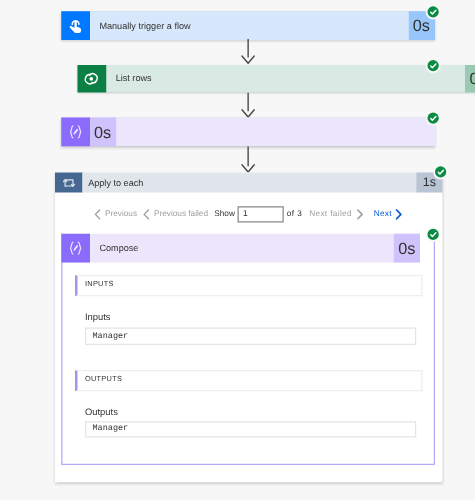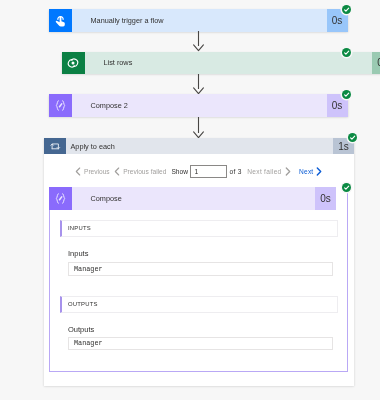--- a/index.html
+++ b/index.html
@@ -5,22 +5,22 @@
   html,body{margin:0;padding:0;}
   body{width:380px;height:400px;background:#f7f7f7;font-family:"Liberation Sans",sans-serif;overflow:hidden;
        -webkit-font-smoothing:antialiased;}
   .canvas{position:relative;width:380px;height:400px;}
 
   
   .card{position:absolute;display:flex;align-items:stretch;height:22.5px;
         box-shadow:0 1.2px 2.2px rgba(0,0,0,.17),0 .1px .6px rgba(0,0,0,.14);}
   .card > .ic{width:22.5px;height:22.5px;flex:0 0 22.5px;display:flex;align-items:center;justify-content:center;}
   .card > .ic svg{display:block;}
-  .card > .tt{flex:1;display:flex;align-items:center;padding-left:19px;font-size:7.3px;color:#323130;text-align:center;}
-  .card > .du{width:21px;flex:0 0 21px;display:flex;align-items:center;justify-content:center;font-size:10px;color:#323130;}
+  .card > .tt{flex:1;display:flex;align-items:center;padding-left:8px;font-size:7.3px;color:#323130;text-align:center;}
+  .card > .du{width:21px;flex:0 0 21px;display:flex;align-items:center;justify-content:center;font-size:13px;color:#323130;}
 
   .chk{position:absolute;width:9.2px;height:9.2px;border-radius:50%;background:#0b8a43;
        box-shadow:0 0 0 1.5px #f7f7f7;}
   .chk svg{position:absolute;left:0;top:0;}
 
   
   .arrow{position:absolute;}
 
   
   #loopbox{position:absolute;background:#fff;box-shadow:0 1.2px 2.2px rgba(0,0,0,.17),0 .1px .6px rgba(0,0,0,.14);}
@@ -103,21 +103,20 @@
   </div>
 
   <div class="card" id="c3" style="left:49px;top:94px;width:298.5px;background:#ebe6fc;">
     <div class="ic" style="background:#8a6bfc;">
       <svg width="17" height="17" viewBox="0 0 24 24" fill="none" stroke="#ece6ff" stroke-width="1.4" stroke-linecap="round" stroke-linejoin="round">
         <path d="M9.0 5.1c-1.7 0-1.35 5.4-2.85 6.9 1.5 1.5 1.15 6.9 2.85 6.9"></path>
         <path d="M15.0 5.1c1.7 0 1.35 5.4 2.85 6.9-1.5 1.5-1.15 6.9-2.85 6.9"></path>
         <path d="M13.7 9.7 10.6 13.8" stroke-width="2.1"></path>
       </svg>
     </div>
-    <div class="tt">Compose 2</div>
     <div class="du" style="background:#cec3fb;">0s</div>
   </div>
   <div class="chk" style="left:342.3px;top:90px;">
     <svg width="9.2" height="9.2" viewBox="0 0 10 10">
         <path d="M2.85 5.25 4.25 6.65 7.3 3.45" stroke="#fff" stroke-width="1.25" fill="none" stroke-linecap="round" stroke-linejoin="round"></path>
       </svg>
   </div>
 
   <div class="arrow" style="left:192px;top:117px;">
     <svg width="13" height="22">

